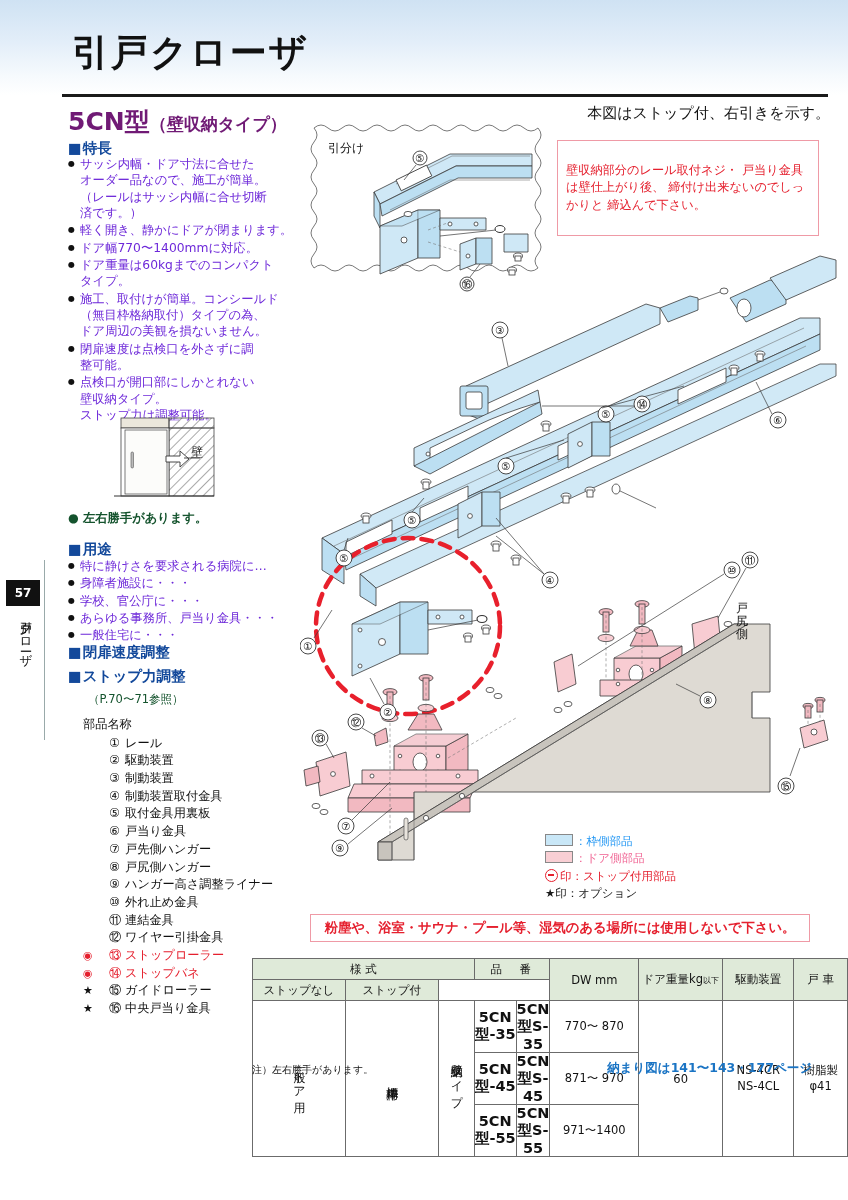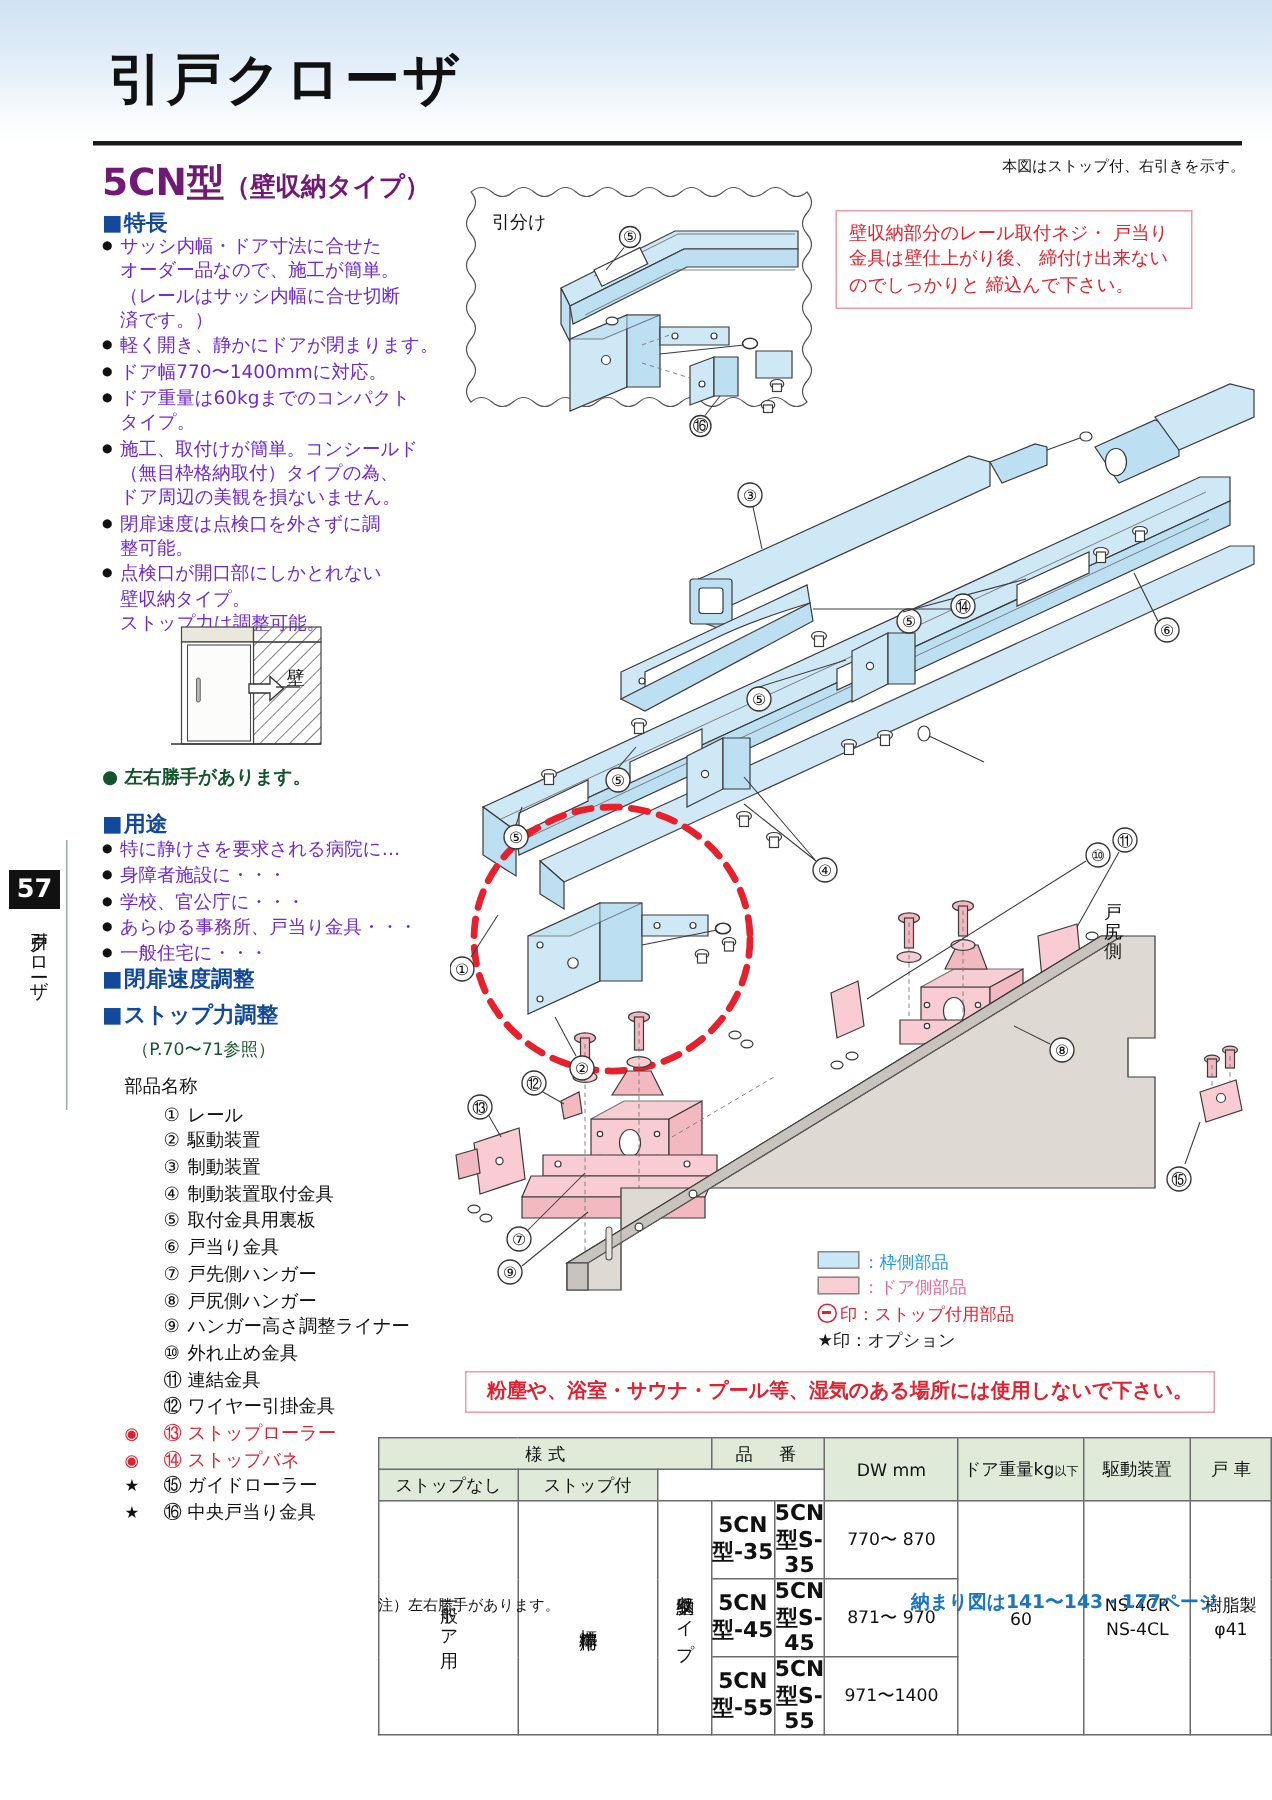--- a/index.html
+++ b/index.html
@@ -71,38 +71,38 @@
   .red{color:#e5202e;}
   .mk-stop{color:#e5202e;font-size:11px;}
   .mk-star{color:#111;font-size:11px;}
 
   
   .wallfig{position:absolute;left:104px;top:416px;width:112px;height:84px;}
 
   
   .tab-num{
     position:absolute;left:6px;top:580px;width:34px;height:26px;background:#111;
-    color:#fff;font-weight:bold;font-size:17px;text-align:center;line-height:26px;
+    color:#fff;font-weight:bold;font-size:12px;text-align:center;line-height:26px;
   }
   .tab-label{
     position:absolute;left:12px;top:612px;width:22px;
     writing-mode:vertical-rl;font-size:12.5px;color:#111;letter-spacing:1px;
   }
   .tab-rule{position:absolute;left:44px;top:560px;width:1px;height:180px;background:#9aa;}
 
   
   .top-note{
-    position:absolute;right:18px;top:104px;font-size:10px;color:#111;white-space:nowrap;
+    position:absolute;right:18px;top:104px;font-size:15px;color:#111;white-space:nowrap;
   }
   .red-box{
     position:absolute;box-sizing:border-box;
     border:1px solid #ef9aa6;color:#e5202e;background:#fff;
   }
   #warn-install{
-    left:557px;top:140px;width:238px;padding:6px 8px;
+    left:557px;top:140px;width:262px;padding:21px 8px;
     font-size:12.2px;line-height:1.42;
   }
   #warn-humid{
     left:310px;top:914px;width:500px;height:28px;
     font-size:13.3px;font-weight:bold;line-height:26px;text-align:center;
   }
 
   
   .legend{position:absolute;left:545px;top:833px;font-size:11.5px;line-height:1.5;}
   .legend div{white-space:nowrap;}

